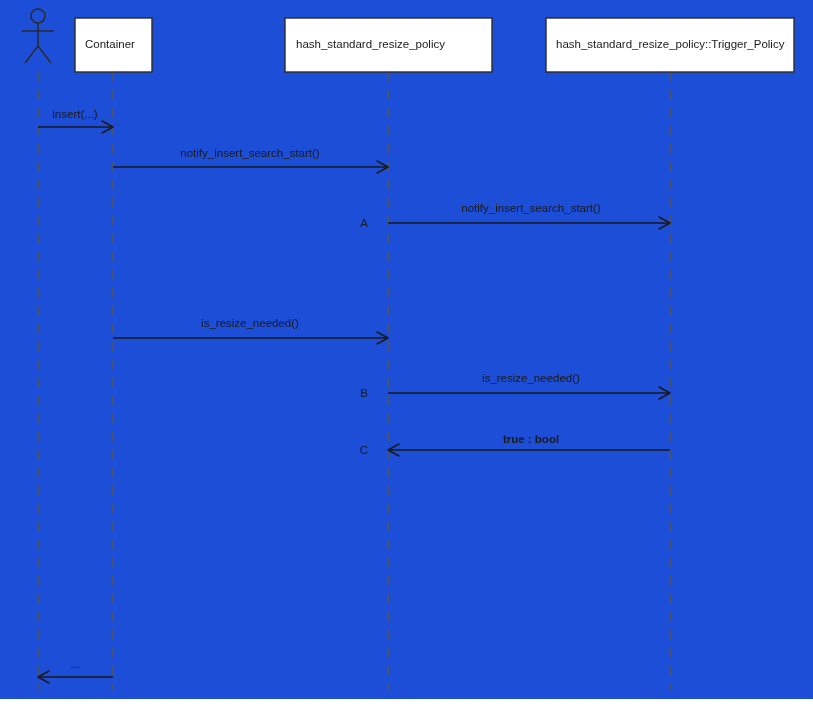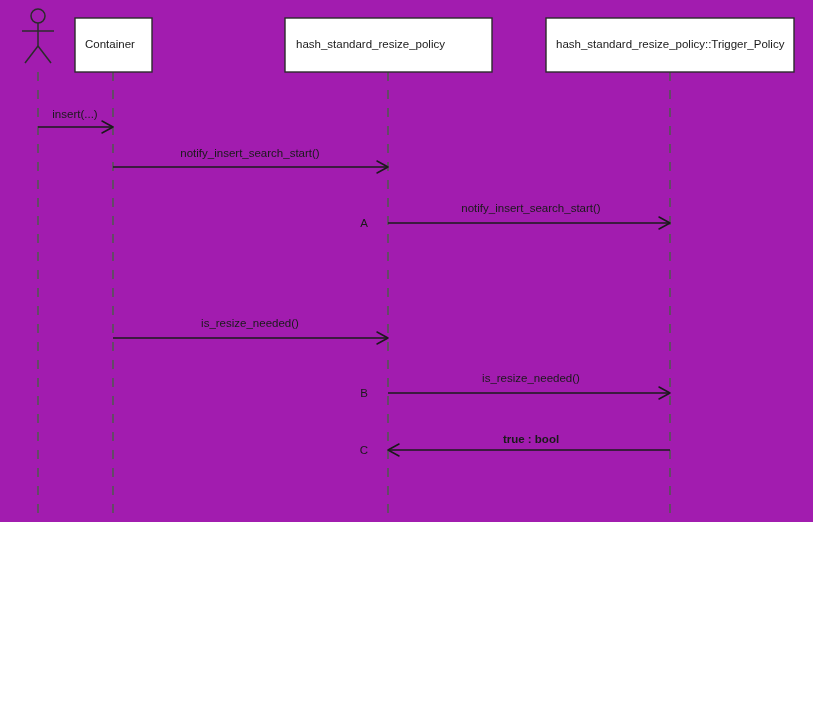--- a/index.html
+++ b/index.html
@@ -6,22 +6,22 @@
     margin: 0;
     padding: 0;
     background: #ffffff;
   }
   body {
     font-family: "Liberation Sans", sans-serif;
   }
   #diagram-root {
     position: relative;
     width: 813px;
-    height: 522px;
-    background: #a21caf;
+    height: 699px;
+    background: #1d4ed8;
     overflow: hidden;
     text-align: center;
   }
   svg.diagram-canvas {
     position: absolute;
     top: 0;
     left: 0;
     width: 813px;
     height: 715px;
     display: block;

